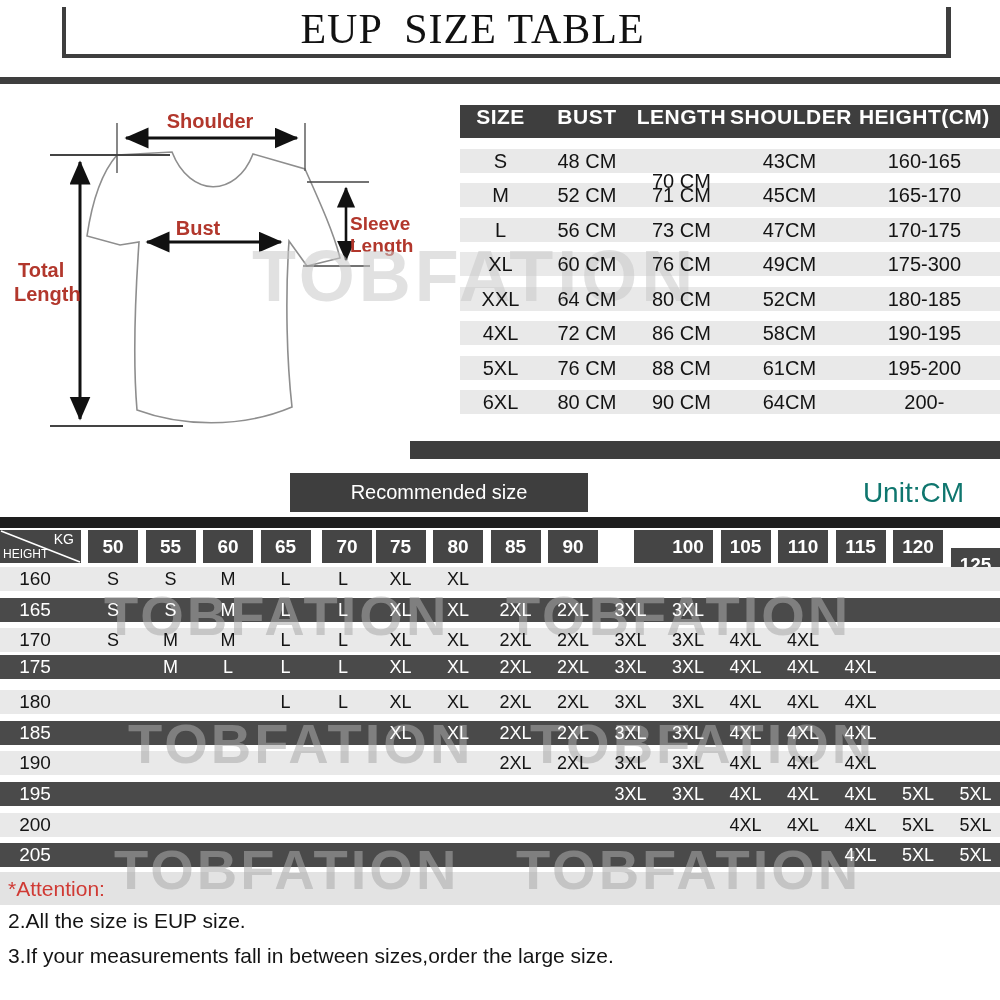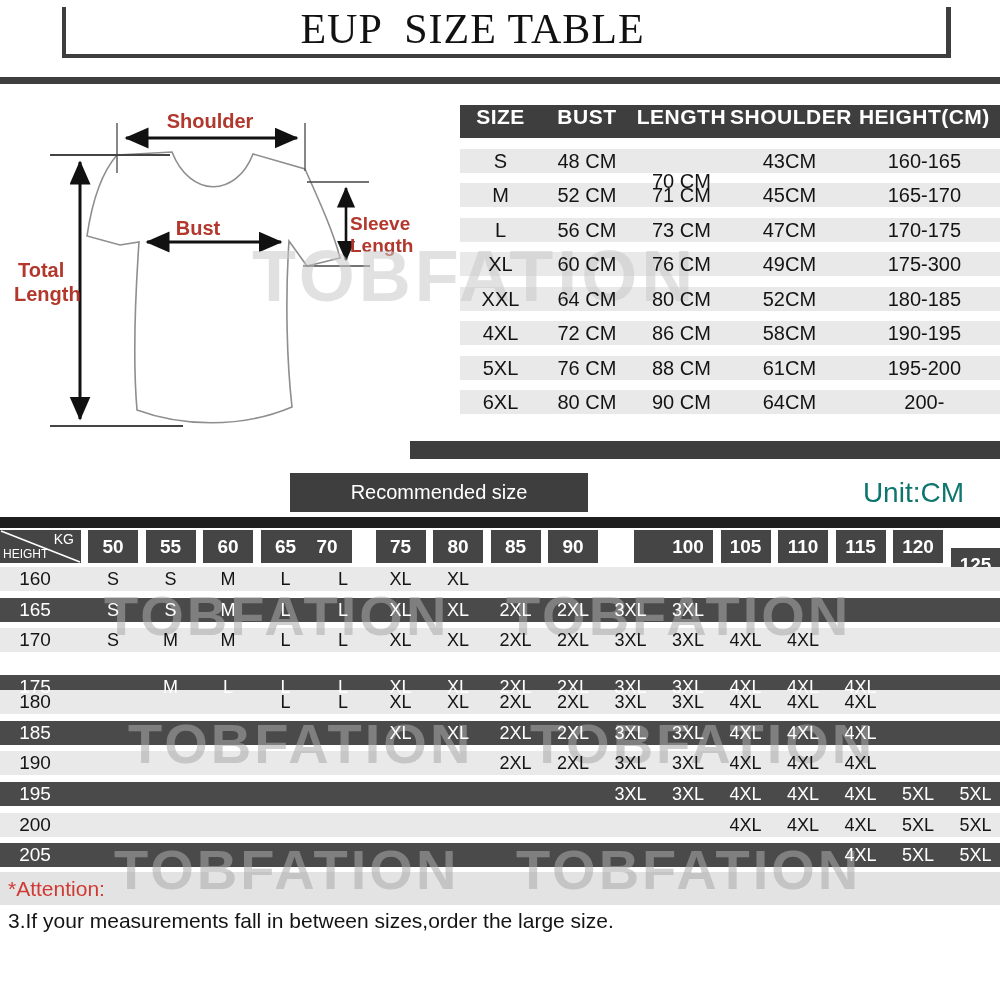--- a/index.html
+++ b/index.html
@@ -179,21 +179,21 @@
     <svg width="81" height="33" style="position:absolute;left:0;top:0;">
       <line x1="1" y1="1" x2="80" y2="32" stroke="#fff" stroke-width="1.5"></line>
     </svg>
     <span class="kg">KG</span>
     <span class="ht">HEIGHT</span>
   </div>
 <div class="abs kgbox" style="left: 88px;">50</div>
     <div class="abs kgbox" style="left: 145.5px;">55</div>
     <div class="abs kgbox" style="left: 203px;">60</div>
     <div class="abs kgbox" style="left: 260.5px;">65</div>
-    <div class="abs kgbox" style="left: 302px;">70</div>
+    <div class="abs kgbox" style="left: 322px;">70</div>
     <div class="abs kgbox" style="left: 375.5px;">75</div>
     <div class="abs kgbox" style="left: 433px;">80</div>
     <div class="abs kgbox" style="left: 490.5px;">85</div>
     <div class="abs kgbox" style="left: 548px;">90</div>
     <div class="abs kgbox" style="left: 634px; padding-left: 20px;">95</div>
     <div class="abs kgbox" style="left: 663px;">100</div>
     <div class="abs kgbox" style="left: 720.5px;">105</div>
     <div class="abs kgbox" style="left: 778px;">110</div>
     <div class="abs kgbox" style="left: 835.5px;">115</div>
     <div class="abs kgbox" style="left: 893px;">120</div>
@@ -231,21 +231,21 @@
       <div class="mcell" style="left: 318px;">L</div>
       <div class="mcell" style="left: 375.5px;">XL</div>
       <div class="mcell" style="left: 433px;">XL</div>
       <div class="mcell" style="left: 490.5px;">2XL</div>
       <div class="mcell" style="left: 548px;">2XL</div>
       <div class="mcell" style="left: 605.5px;">3XL</div>
       <div class="mcell" style="left: 663px;">3XL</div>
       <div class="mcell" style="left: 720.5px;">4XL</div>
       <div class="mcell" style="left: 778px;">4XL</div>
     </div>
-    <div class="abs mrow dark" style="top: 145px;">
+    <div class="abs mrow dark" style="top: 125px;">
       <div class="mheight">175</div>
       <div class="mcell" style="left: 145.5px;">M</div>
       <div class="mcell" style="left: 203px;">L</div>
       <div class="mcell" style="left: 260.5px;">L</div>
       <div class="mcell" style="left: 318px;">L</div>
       <div class="mcell" style="left: 375.5px;">XL</div>
       <div class="mcell" style="left: 433px;">XL</div>
       <div class="mcell" style="left: 490.5px;">2XL</div>
       <div class="mcell" style="left: 548px;">2XL</div>
       <div class="mcell" style="left: 605.5px;">3XL</div>
@@ -318,14 +318,15 @@
 
 <div class="wm big" style="left:252px;top:240px;">TOBFATION</div>
 <div class="wm" style="left:104px;top:588px;">TOBFATION TOBFATION</div>
 <div class="wm" style="left:128px;top:716px;">TOBFATION TOBFATION</div>
 <div class="wm" style="left:114px;top:842px;">TOBFATION TOBFATION</div>
 
 <div class="abs attention-band">
   <span class="attention-title">*Attention:</span>
 </div>
 <div id="notes" class="abs notes">
+    <div class="note">2.All the size is EUP size.</div>
     <div class="note">3.If your measurements fall in between sizes,order the large size.</div>
   </div>
 
 </body></html>

